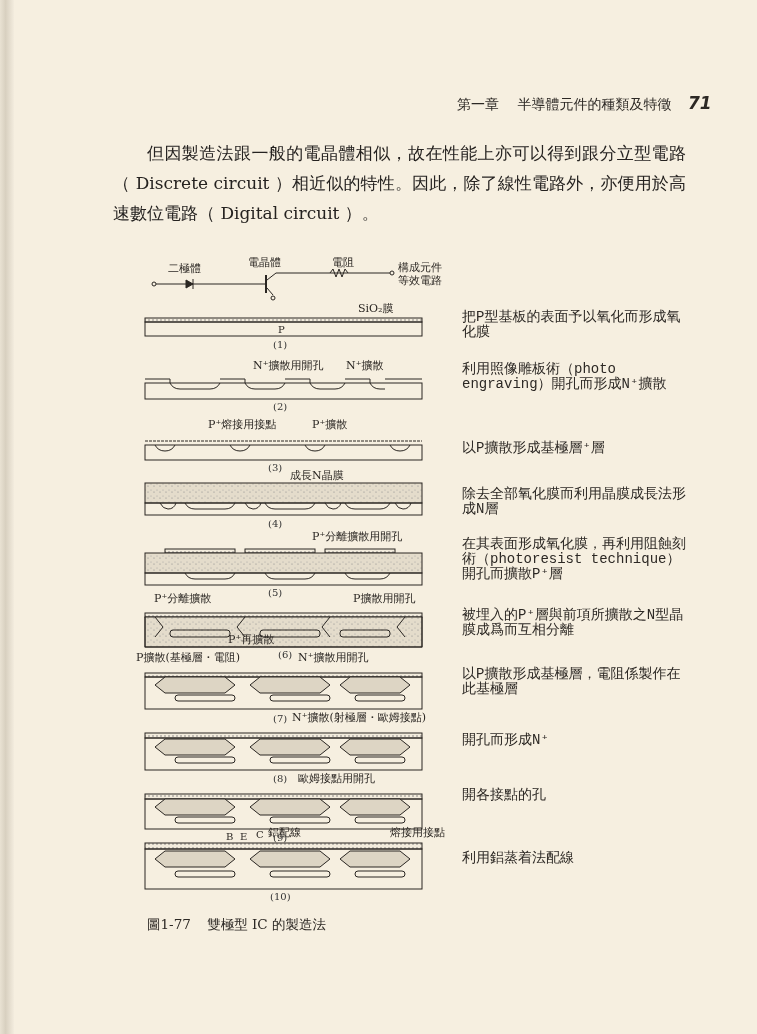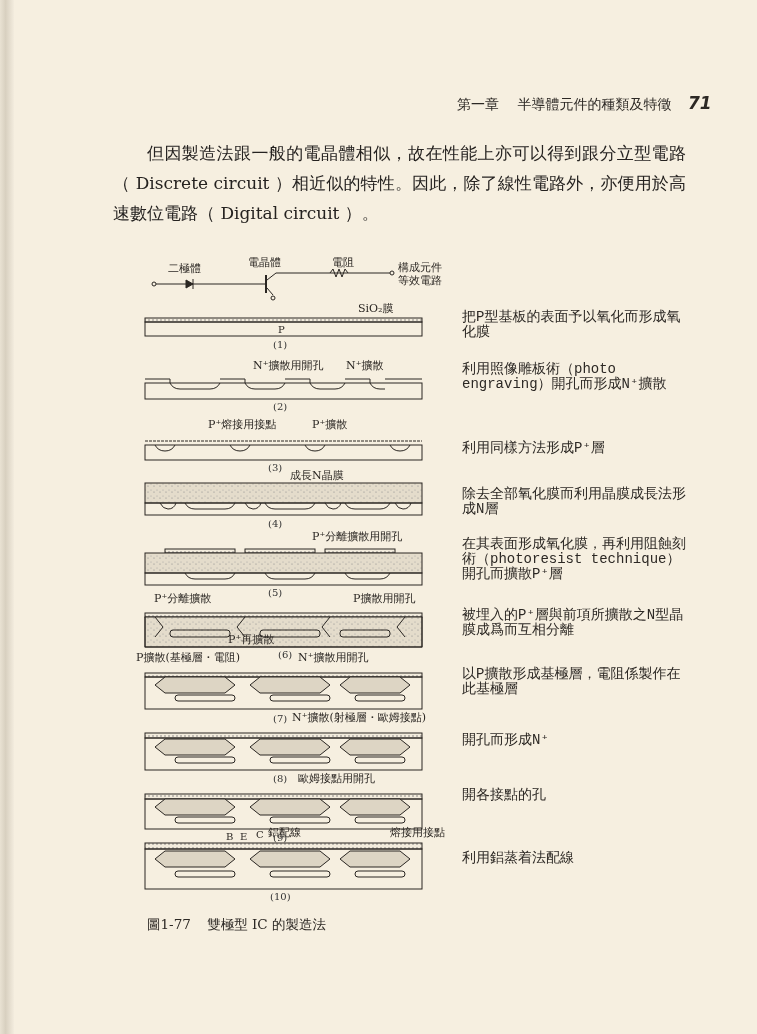--- a/index.html
+++ b/index.html
@@ -163,21 +163,21 @@
   <span class="step-num" style="left:128px;top:332px">(5)</span>
   <span class="step-num" style="left:138px;top:394px">(6)</span>
   <span class="step-num" style="left:133px;top:458px">(7)</span>
   <span class="step-num" style="left:133px;top:518px">(8)</span>
   <span class="step-num" style="left:133px;top:577px">(9)</span>
   <span class="step-num" style="left:130px;top:636px">(10)</span>
 </div>
 
 <div class="desc" style="top:310px">把P型基板的表面予以氧化而形成氧化膜</div>
 <div class="desc" style="top:362px">利用照像雕板術（photo engraving）開孔而形成N⁺擴散</div>
-<div class="desc" style="top:441px">利用同樣方法形成P⁺層</div>
+<div class="desc" style="top:441px">以P擴散形成基極層⁺層</div>
 <div class="desc" style="top:487px">除去全部氧化膜而利用晶膜成長法形成N層</div>
 <div class="desc" style="top:537px">在其表面形成氧化膜，再利用阻蝕刻術（photoresist technique）開孔而擴散P⁺層</div>
 <div class="desc" style="top:608px">被埋入的P⁺層與前項所擴散之N型晶膜成爲而互相分離</div>
 <div class="desc" style="top:667px">以P擴散形成基極層，電阻係製作在此基極層</div>
 <div class="desc" style="top:733px">開孔而形成N⁺</div>
 <div class="desc" style="top:788px">開各接點的孔</div>
 <div class="desc" style="top:851px">利用鋁蒸着法配線</div>
 
 <div class="caption">
   <span class="num">圖1-77</span>

